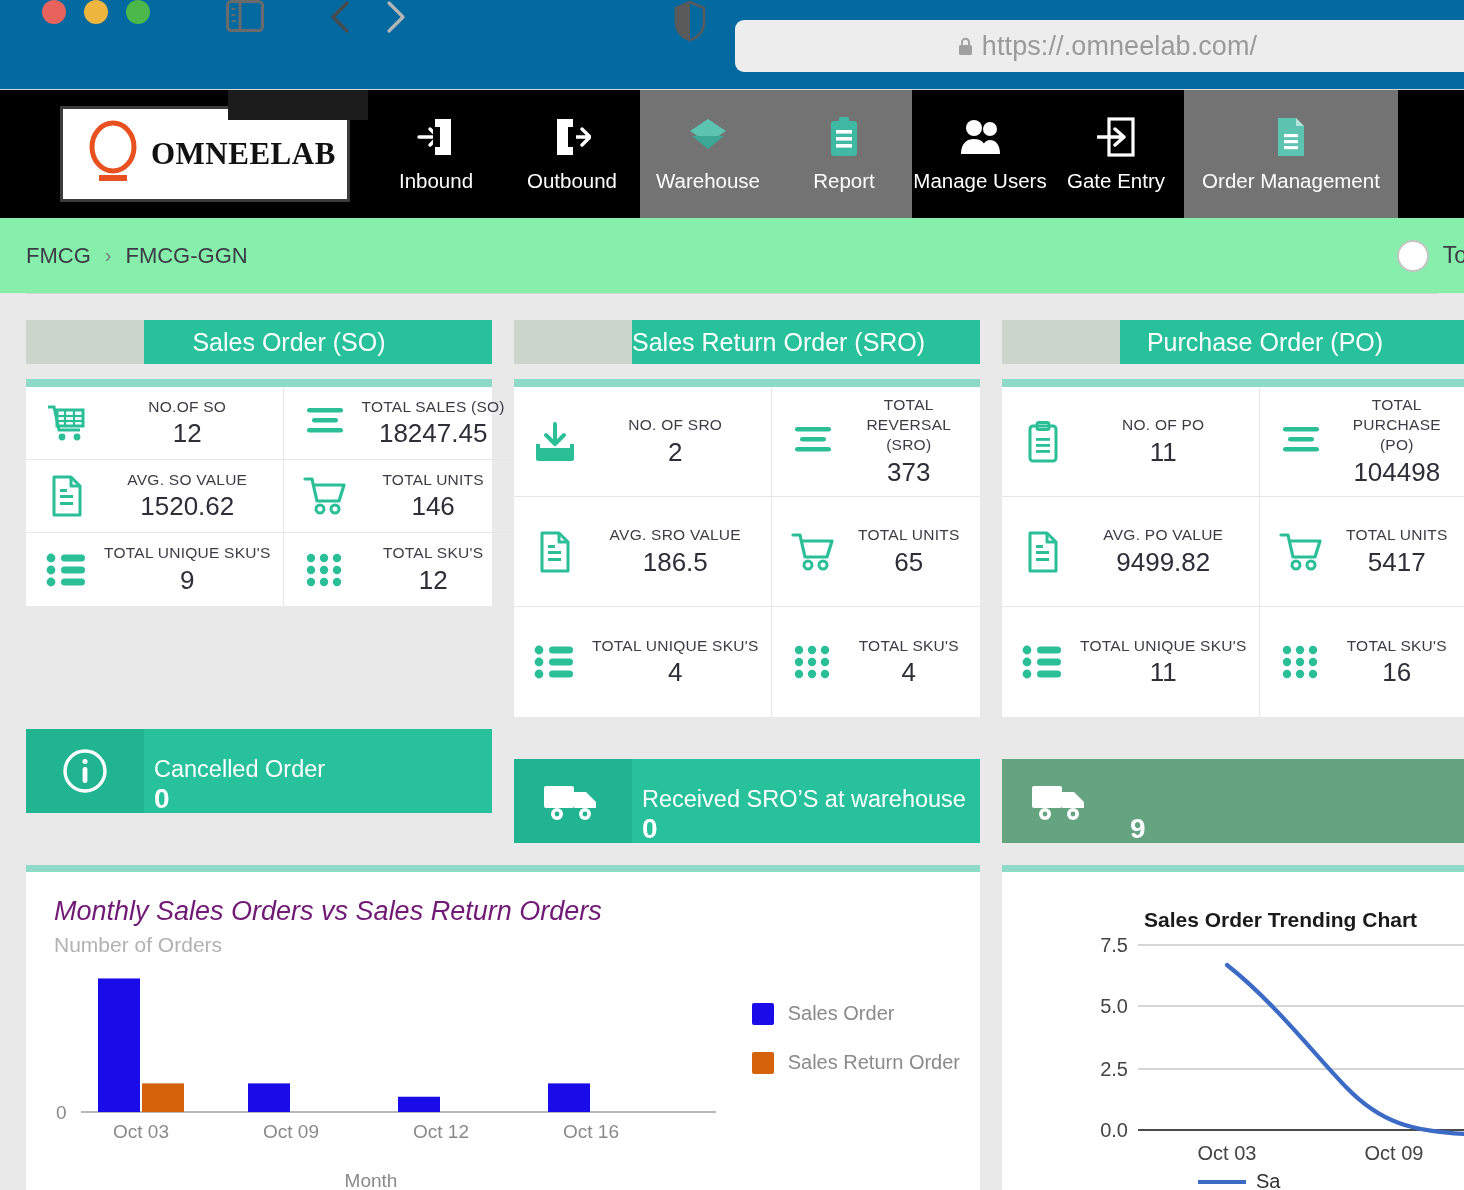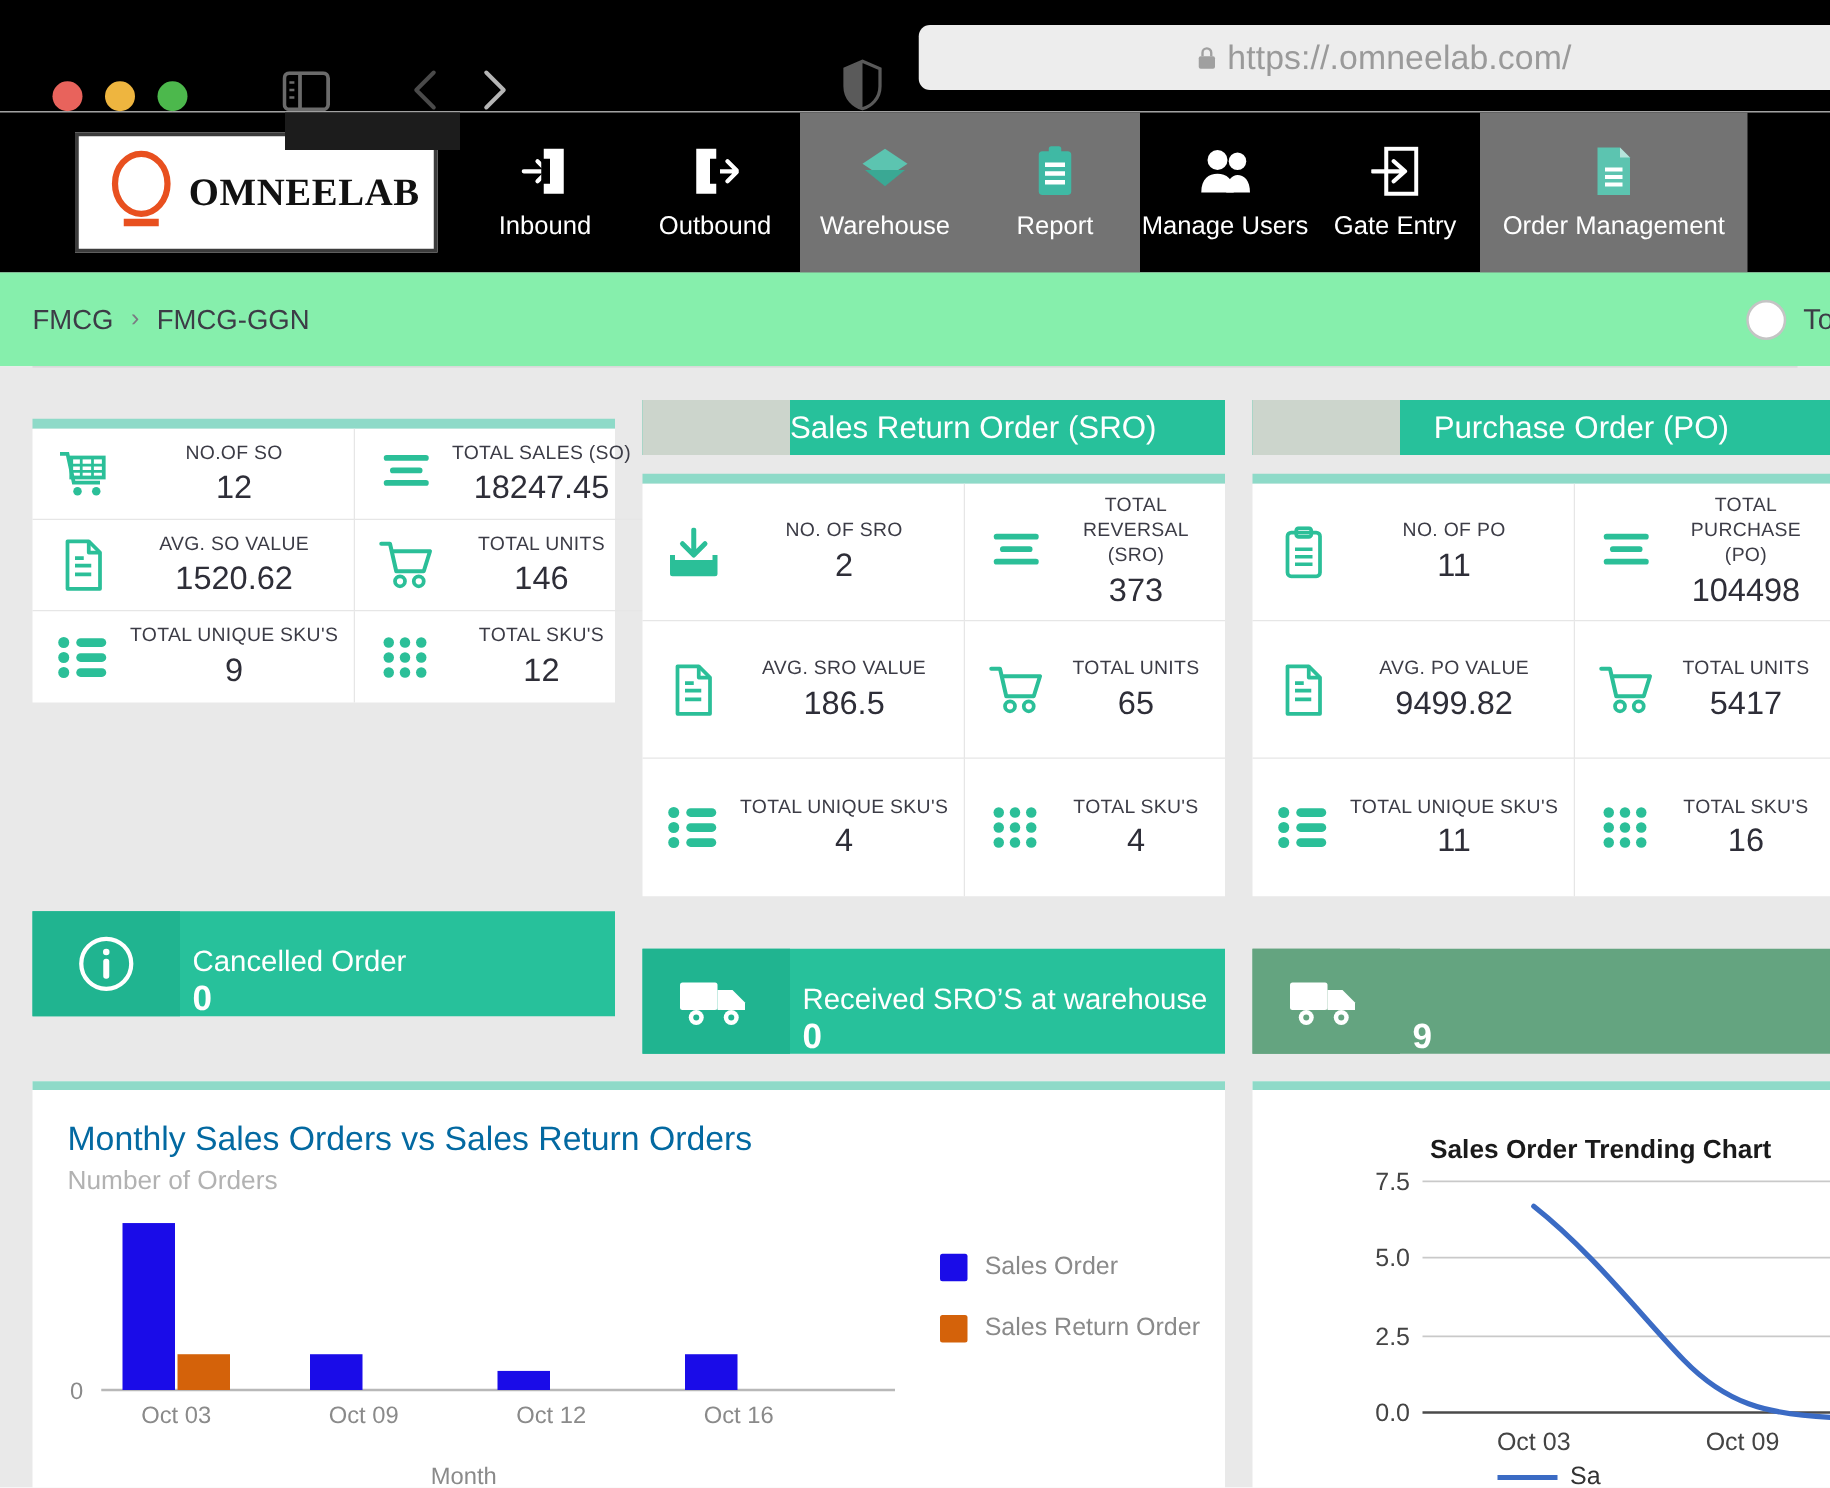--- a/index.html
+++ b/index.html
@@ -7,24 +7,24 @@
     width: 1464px; height: 1190px;
     overflow: hidden;
     font-family: "Liberation Sans", sans-serif;
     background: #ffffff;
   }
 
   
   .browser-chrome {
     position: relative;
     height: 90px;
-    background: #000000;
+    background: #0369a1;
     border-bottom: 1px solid #d8d8d8;
     display: flex;
-    align-items: flex-end;
+    align-items: flex-start;
     gap: 16px;
   }
   .traffic-lights { display: flex; gap: 18px; margin-left: 42px; }
   .tl { width: 24px; height: 24px; border-radius: 50%; }
   .tl.red    { background: #e8635c; }
   .tl.yellow { background: #eeb53f; }
   .tl.green  { background: #4cb84c; }
 
   .sidebar-toggle { margin-left: 60px; width: 38px; height: 32px; }
   .nav-arrows { display: flex; gap: 28px; margin-left: 48px; align-items: center; }
@@ -242,23 +242,24 @@
     background: #ffffff;
     border-top: 7px solid #8edac8;
     height: 350px;
     position: relative;
   }
   .chart-panel.left  { width: 954px; flex: none; }
   .chart-panel.right { width: 466px; flex: none; }
 
   .chart-title {
     font-size: 27px;
-    color: #0369a1;
+    color: #701a75;
     padding: 24px 0 0 28px;
     font-weight: 400;
+    font-style: italic;
   }
   .chart-subtitle {
     font-size: 21px;
     color: #b2b2b2;
     padding: 6px 0 0 28px;
   }
 
   .plot-wrap { position: absolute; inset: 0; }
   .legend-bar {
     position: absolute;
@@ -447,20 +448,24 @@
     <span class="today-label">Today</span>
   </div>
 </div>
 
 <div class="page-body">
   <div class="body-topline"></div>
 
   <div class="kpi-row">
 
     <div class="kpi-col">
+      <div class="card-header">
+        <div class="hdr-block"></div>
+        <div class="hdr-title">Sales Order (SO)</div>
+      </div>
       <div class="card-accent"></div>
       <div class="kpi-grid">
 
         <div class="kpi-cell">
           <span class="kpi-icon">
             <svg width="42" height="40" viewBox="0 0 42 40">
               <path d="M2 4 H8 L13 27 H34" fill="none" stroke="#2bbf98" stroke-width="3"></path>
               <rect x="11" y="7" width="26" height="16" fill="none" stroke="#2bbf98" stroke-width="3"></rect>
               <line x1="11" y1="13" x2="37" y2="13" stroke="#2bbf98" stroke-width="2.2"></line>
               <line x1="11" y1="18" x2="37" y2="18" stroke="#2bbf98" stroke-width="2.2"></line>

